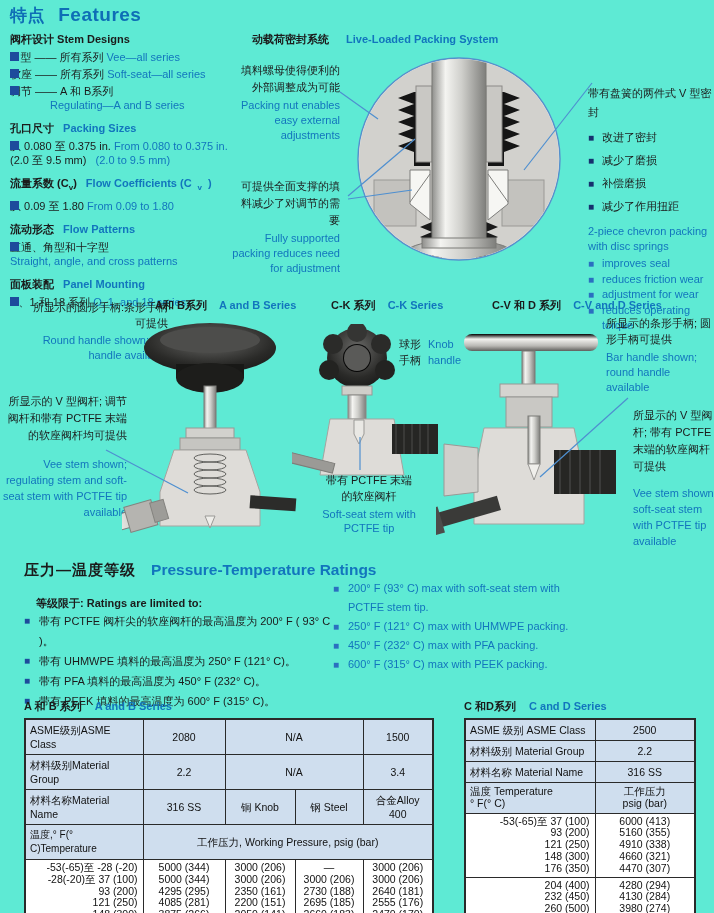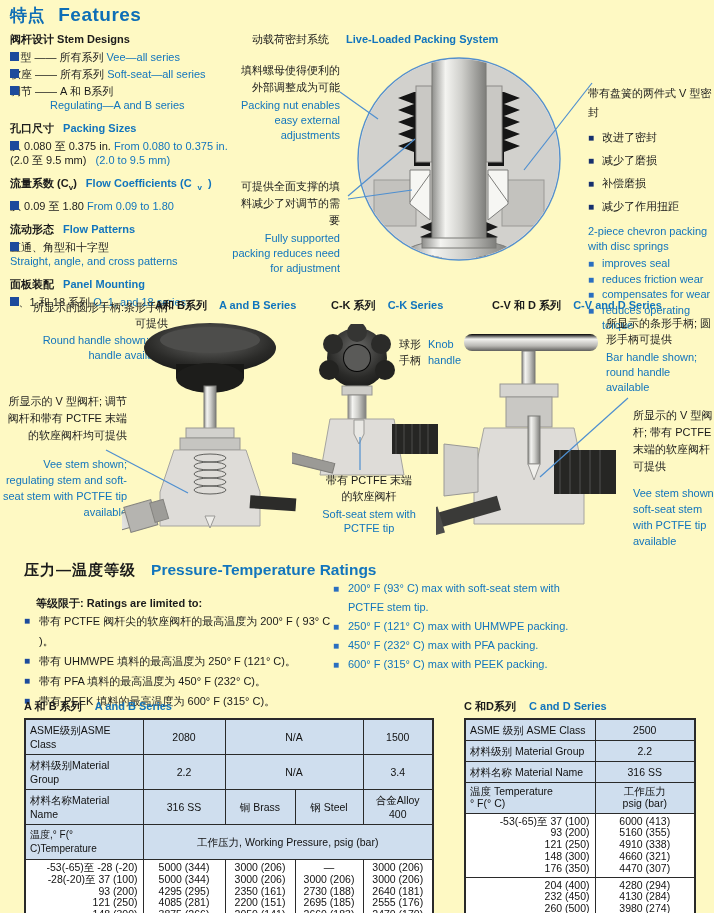--- a/index.html
+++ b/index.html
@@ -1,37 +1,37 @@
 <!DOCTYPE html>
 <html><head>
 <meta charset="utf-8">
 <style>
   html,body{margin:0;padding:0;}
   body{background:#e9e7e2;font-family:"Liberation Sans","DejaVu Sans",sans-serif;}
-  #page{position:relative;width:714px;height:913px;background:#fef9c3;overflow:hidden;
+  #page{position:relative;width:714px;height:913px;background:#5eead4;overflow:hidden;
         color:#1b1b1b;font-size:11px;line-height:14px;}
   .abs{position:absolute;}
   .zh{color:#1b1b1b;}
   .en{color:#1275bd;}
   .endark{color:#1b1b1b;}
 
   
   .features{left:10px;top:8px;width:252px;}
   .f-title{font-size:17px;font-weight:bold;color:#0e6eb6;margin-bottom:9px;letter-spacing:.5px;}
   .f-title .en{font-size:19px;color:#0e6eb6;margin-left:8px;font-weight:bold;}
   .f-sub{margin:9px 0 4px 0;font-weight:bold;}
   .f-sub .en{font-weight:bold;margin-left:6px;}
   .f-item{margin:3px 0;position:relative;}
   .sq{position:absolute;left:0;top:2px;width:9px;height:9px;background:#1d4b9c;display:inline-block;}
   .f-ind{margin-left:40px;}
   sub{font-size:8px;}
 
   
   .packing-head{left:252px;top:32px;width:420px;}
-  .packing-head .zh{font-weight:normal;}
+  .packing-head .zh{font-weight:bold;}
   .packing-head .en{margin-left:14px;font-weight:bold;font-size:11px;}
   .nut-callout{left:236px;top:62px;width:104px;text-align:right;line-height:17px;}
   .nut-callout .en{line-height:15px;display:block;margin-top:2px;}
   .supported-callout{left:232px;top:178px;width:108px;text-align:right;line-height:17px;}
   .supported-callout .en{line-height:15px;display:block;margin-top:2px;}
   .chevron-callout{left:588px;top:84px;width:124px;}
   .chevron-callout .lead{line-height:19px;margin-bottom:4px;}
   .zh-bullets div{line-height:23px;padding-left:14px;position:relative;}
   .zh-bullets div::before{content:"■";color:#16306e;position:absolute;left:0;font-size:10px;}
   .en-bullets div{line-height:15.5px;padding-left:14px;position:relative;color:#1275bd;}
@@ -192,21 +192,21 @@
     <div class="zh-bullets lines-plain">
         <div>改进了密封</div>
         <div>减少了磨损</div>
         <div>补偿磨损</div>
         <div>减少了作用扭距</div>
       </div>
     <div class="en-lead en">2-piece chevron packing with disc springs</div>
     <div class="en-bullets">
         <div>improves seal</div>
         <div>reduces friction wear</div>
-        <div>compensates for wear</div>
+        <div>adjustment for wear</div>
         <div>reduces operating torque</div>
       </div>
   </div>
 
   <div class="abs series-label ab-series-label">
     <span class="zh">A和 B系列</span>
     <span class="en">A and B Series</span>
   </div>
   <div class="abs series-label ck-series-label">
     <span class="zh">C-K 系列</span>
@@ -373,21 +373,21 @@
     </tr>
     <tr>
       <th class="hdr-lbl">材料级别Material Group</th>
       <th>2.2</th>
       <th colspan="2">N/A</th>
       <th>3.4</th>
     </tr>
     <tr>
       <th class="hdr-lbl">材料名称Material Name</th>
       <th>316 SS</th>
-      <th>铜 Brass</th>
+      <th>铜 Knob</th>
       <th>钢 Steel</th>
       <th>合金Alloy 400</th>
     </tr>
     <tr>
       <th class="hdr-lbl" style="font-size:10px">温度,° F(° C)Temperature</th>
       <th colspan="4">工作压力, Working Pressure, psig (bar)</th>
     </tr>
     <tr class="grp">
       <td class="tempcol lines">
             <div>-53(-65)至 -28 (-20)</div>

